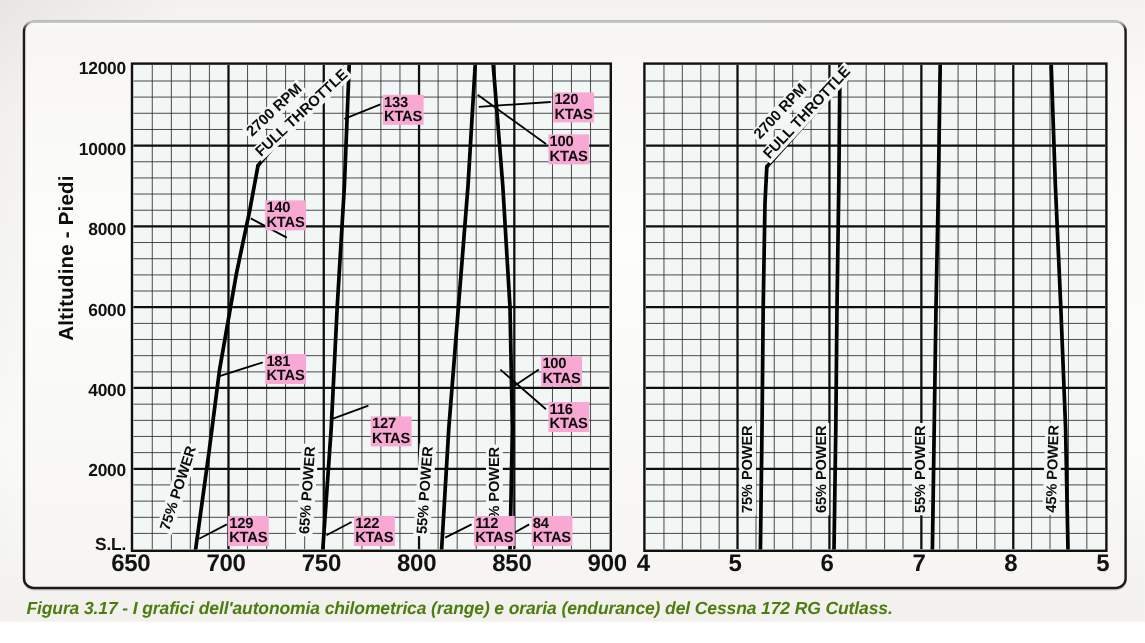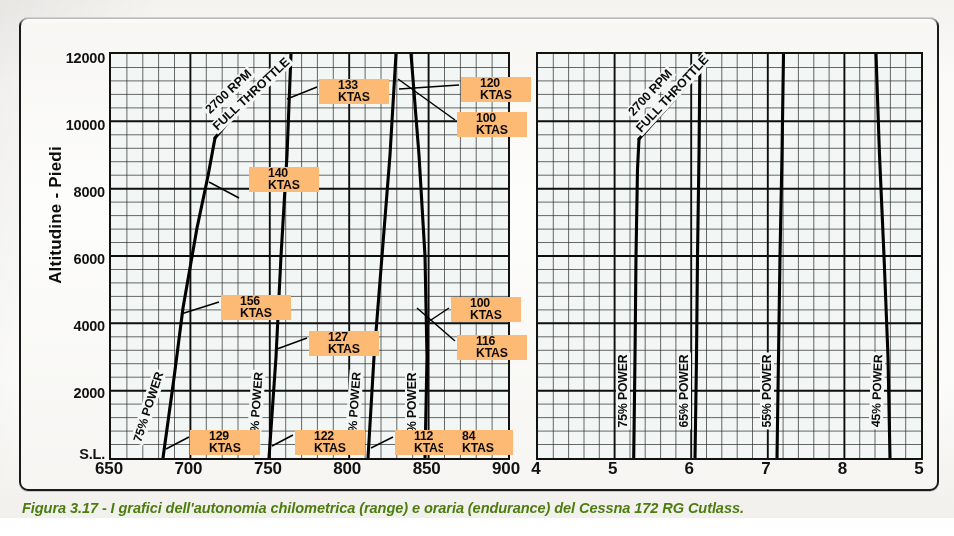--- a/index.html
+++ b/index.html
@@ -43,21 +43,21 @@
   
   .ylab{
     position:absolute;right:0;transform:translateY(-50%);
     font-size:14.5px;font-weight:700;color:#121212;letter-spacing:-.2px;
     white-space:nowrap;
   }
   .ycol{position:absolute;left:24px;top:33px;width:60px;height:404px;}
 
   .xlab{
     position:absolute;top:0;transform:translateX(-50%);
-    font-size:17px;font-weight:700;color:#121212;letter-spacing:-.2px;
+    font-size:20px;font-weight:700;color:#121212;letter-spacing:-.2px;
     white-space:nowrap;
   }
   .xrow{position:absolute;height:20px;}
   #xrowL{left:88px;top:440px;width:397px;}
   #xrowR{left:515px;top:440px;width:383px;}
 
   
   .axtitle{
     position:absolute;text-align:center;
     font-size:17px;font-weight:700;color:#0d0d0d;letter-spacing:.1px;
@@ -75,22 +75,22 @@
   .caption{
     position:absolute;left:22px;top:500px;width:915px;
     font-family:"Liberation Sans", sans-serif;
     font-size:14.6px;font-style:italic;font-weight:700;color:#4d7c0f;
     letter-spacing:-.1px;white-space:nowrap;
   }
 
   
   .ann{
     position:absolute;font-size:12.3px;font-weight:700;color:#0b0b0b;
-    line-height:12.6px;white-space:nowrap;background:#fdba74;
-    padding:0 19px;letter-spacing:-.2px;
+    line-height:12.6px;white-space:nowrap;background:#f9a8d4;
+    padding:0 1px;letter-spacing:-.2px;
   }
   .ann.two{line-height:12.4px;}
 
   
   .rot{
     position:absolute;font-size:12.2px;font-weight:700;color:#0b0b0b;
     white-space:nowrap;background:#f2f7f6;padding:0 2px;letter-spacing:-.1px;
     transform-origin:0 50%;
   }
   .rpm{
@@ -177,38 +177,38 @@
       </svg>
 
       <div class="rot" style="left:44px;top:348px;transform:rotate(-72deg) translate(-50%,-50%);">75% POWER</div>
       <div class="rot" style="left:152px;top:348px;transform:rotate(-86deg) translate(-50%,-50%);">65% POWER</div>
       <div class="rot" style="left:250px;top:348px;transform:rotate(-86deg) translate(-50%,-50%);">55% POWER</div>
       <div class="rot" style="left:308px;top:348px;transform:rotate(-90deg) translate(-50%,-50%);">45% POWER</div>
 
       <div class="rpm" style="left:104px;top:62px;transform:rotate(-43deg) translate(0,-100%);">2700 RPM</div>
       <div class="rpm" style="left:107px;top:74px;transform:rotate(-43deg) translate(0,-50%);">FULL THROTTLE</div>
 
-      <div class="ann two" style="left:110px;top:113px;margin-left:28px;">
+      <div class="ann two" style="left:110px;top:113px;">
         <div>140</div>
         <div>KTAS</div>
       </div>
       <div class="ann two" style="left:110px;top:241px;">
-        <div>156</div>
+        <div>181</div>
         <div>KTAS</div>
       </div>
       <div class="ann two" style="left:79px;top:376px;">
         <div>129</div>
         <div>KTAS</div>
       </div>
 
       <div class="ann two" style="left:184px;top:376px;">
         <div>122</div>
         <div>KTAS</div>
       </div>
-      <div class="ann two" style="left:198px;top:277px;">
+      <div class="ann two" style="left:198px;top:293px;">
         <div>127</div>
         <div>KTAS</div>
       </div>
       <div class="ann two" style="left:208px;top:25px;">
         <div>133</div>
         <div>KTAS</div>
       </div>
 
       <div class="ann two" style="left:284px;top:376px;">
         <div>112</div>

